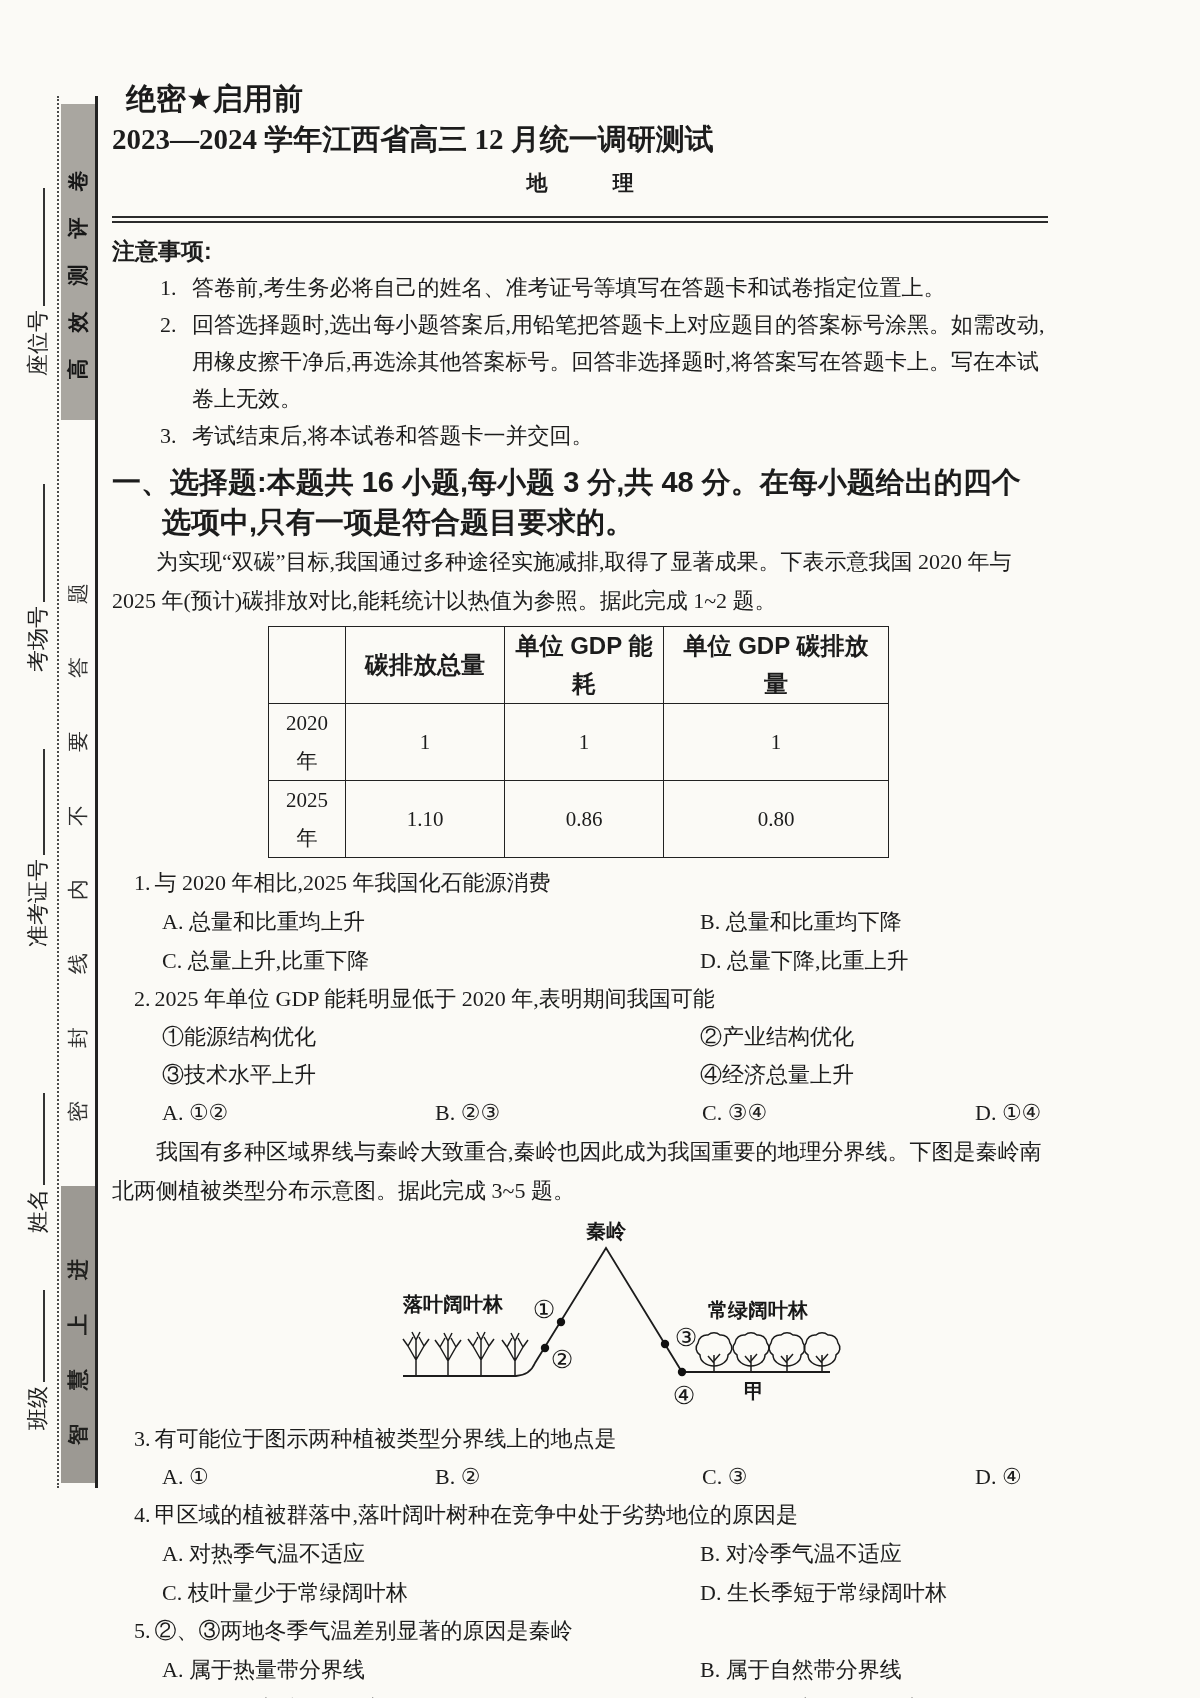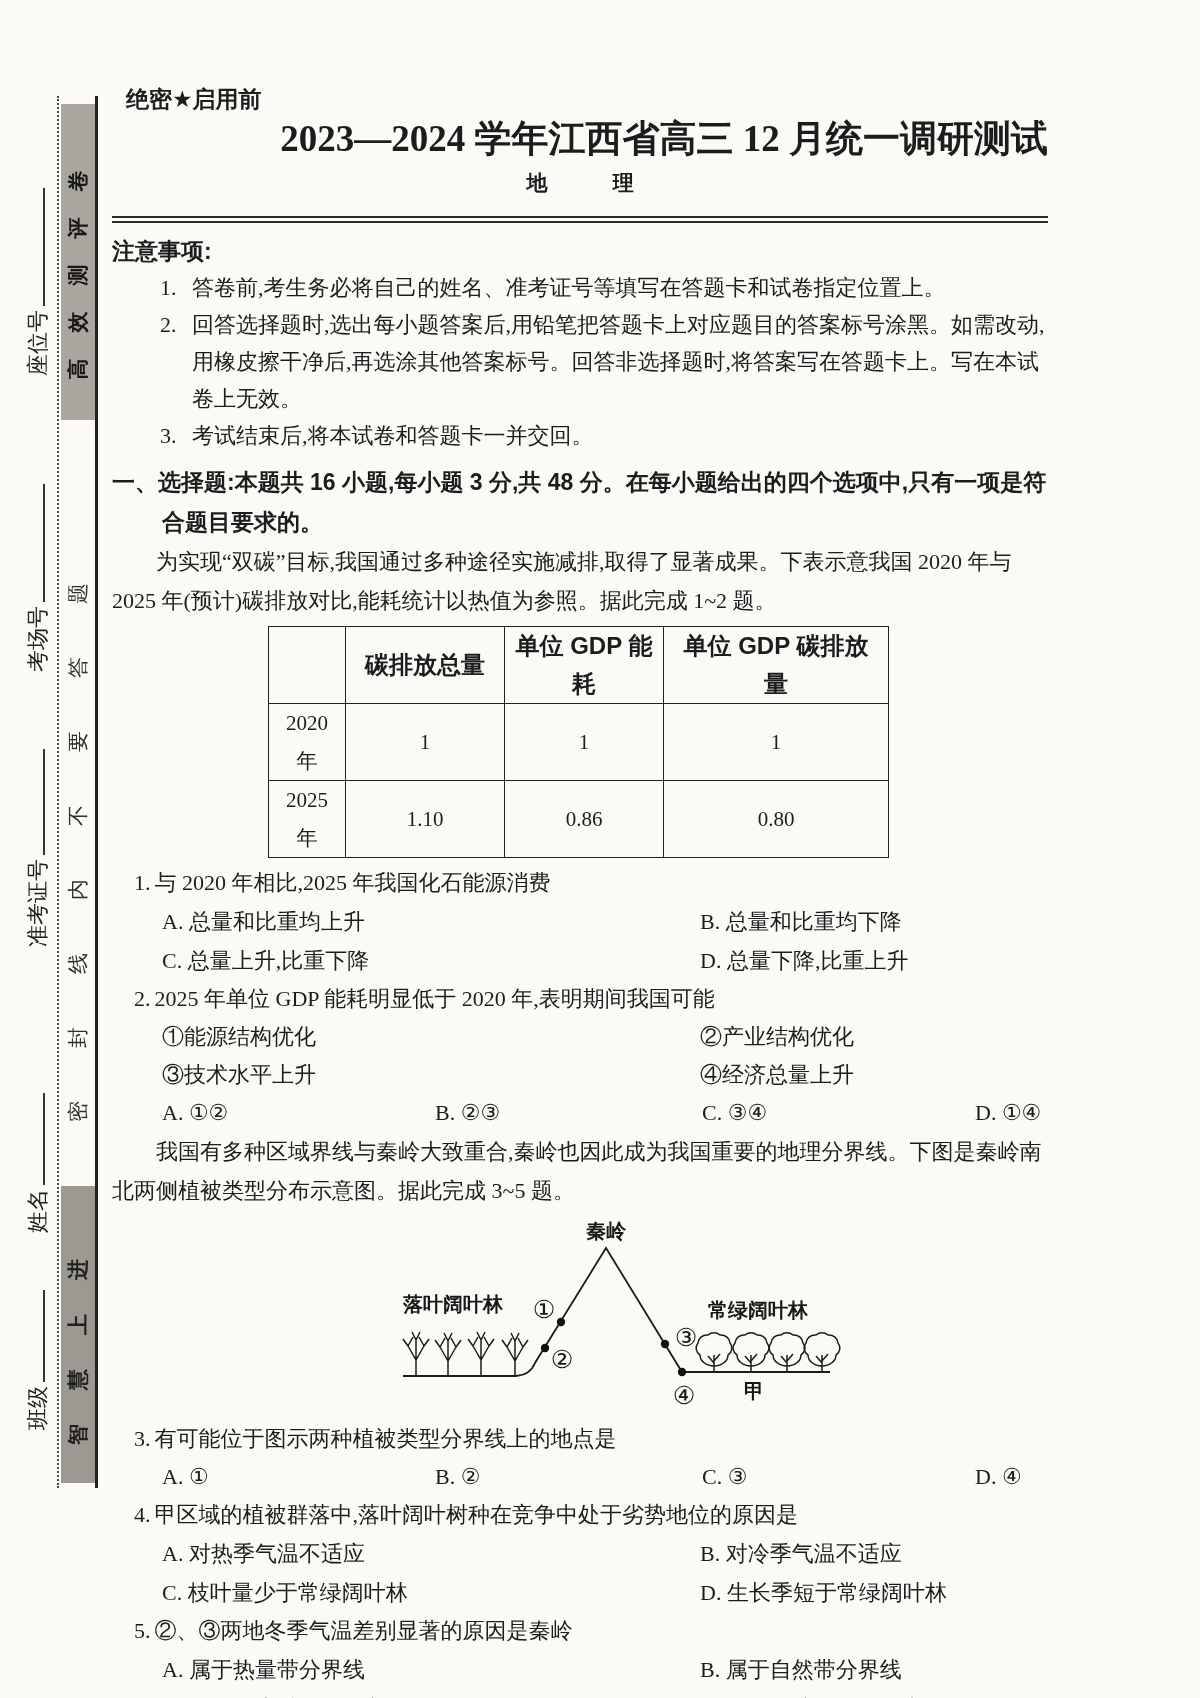--- a/index.html
+++ b/index.html
@@ -38,33 +38,33 @@
   }
   .side-field .blank { display:inline-block; border-bottom:2px solid #333; height:1em; vertical-align:baseline; margin-left:4px; }
   .f-seat   { top:282px; }  .f-seat .blank{ width:118px; }
   .f-room   { top:578px; }  .f-room .blank{ width:118px; }
   .f-ticket { top:848px; }  .f-ticket .blank{ width:106px; }
   .f-name   { top:1163px; } .f-name .blank{ width:92px; }
   .f-class  { top:1360px; } .f-class .blank{ width:92px; }
 
   
   .main { position:absolute; left:112px; top:84px; width:936px; font-size:22px; line-height:38px; }
-  .secret { font-weight:bold; font-size:23px; line-height:30px; margin-left:14px;
+  .secret { font-weight:bold; font-size:30px; line-height:30px; margin-left:14px;
             font-family:"Liberation Sans","DejaVu Sans",sans-serif; }
-  .title  { text-align:right; font-weight:bold; font-size:37px; line-height:46px; margin-top:2px; }
+  .title  { text-align:left; font-weight:bold; font-size:29px; line-height:46px; margin-top:2px; }
   .subject{ text-align:center; font-weight:bold; font-size:21px; line-height:42px; letter-spacing:30px; text-indent:30px; }
   .rule   { margin-top:12px; height:3px; border-top:2px solid #2b2b2b; border-bottom:2px solid #2b2b2b; }
 
   .notice-head { margin-top:10px; font-weight:bold; font-size:23px; line-height:36px;
                  font-family:"Liberation Sans","DejaVu Sans",sans-serif; }
   .notice-item { display:flex; margin-left:48px; line-height:37px; }
   .notice-item .num { flex:none; width:32px; }
   .notice-item .txt { flex:1; }
 
-  .sec-head { margin-top:8px; font-weight:bold; font-size:23px; line-height:40px;
+  .sec-head { margin-top:8px; font-weight:bold; font-size:29px; line-height:40px;
               padding-left:50px; text-indent:-50px;
               font-family:"Liberation Sans","DejaVu Sans",sans-serif; }
   .para { text-indent:2em; line-height:39px; margin:0; }
 
   .tbl-wrap { margin:6px 0 6px 156px; }
   table.data { border-collapse:collapse; }
   table.data td { border:1.6px solid #222; text-align:center; font-size:21px; padding:0 10px; }
   table.data tr.hd td { height:40px; font-weight:bold; font-family:"Liberation Sans","DejaVu Sans",sans-serif; font-size:24px; }
   table.data tr.bd td { height:36px; }
   .c0{ width:56px; } .c1{ width:138px; } .c2{ width:138px; } .c3{ width:204px; }

